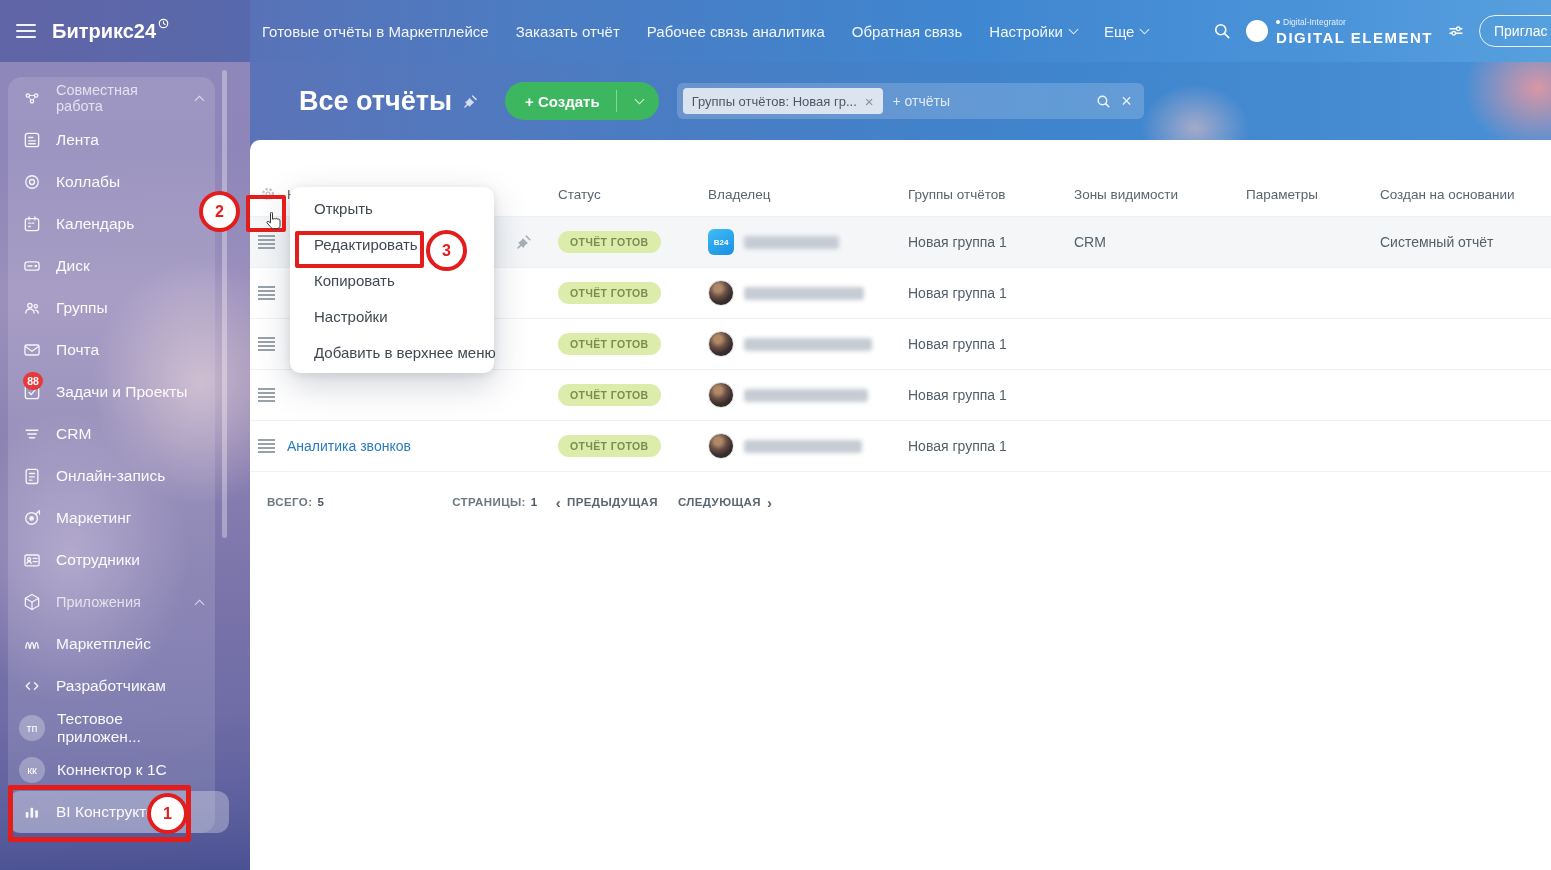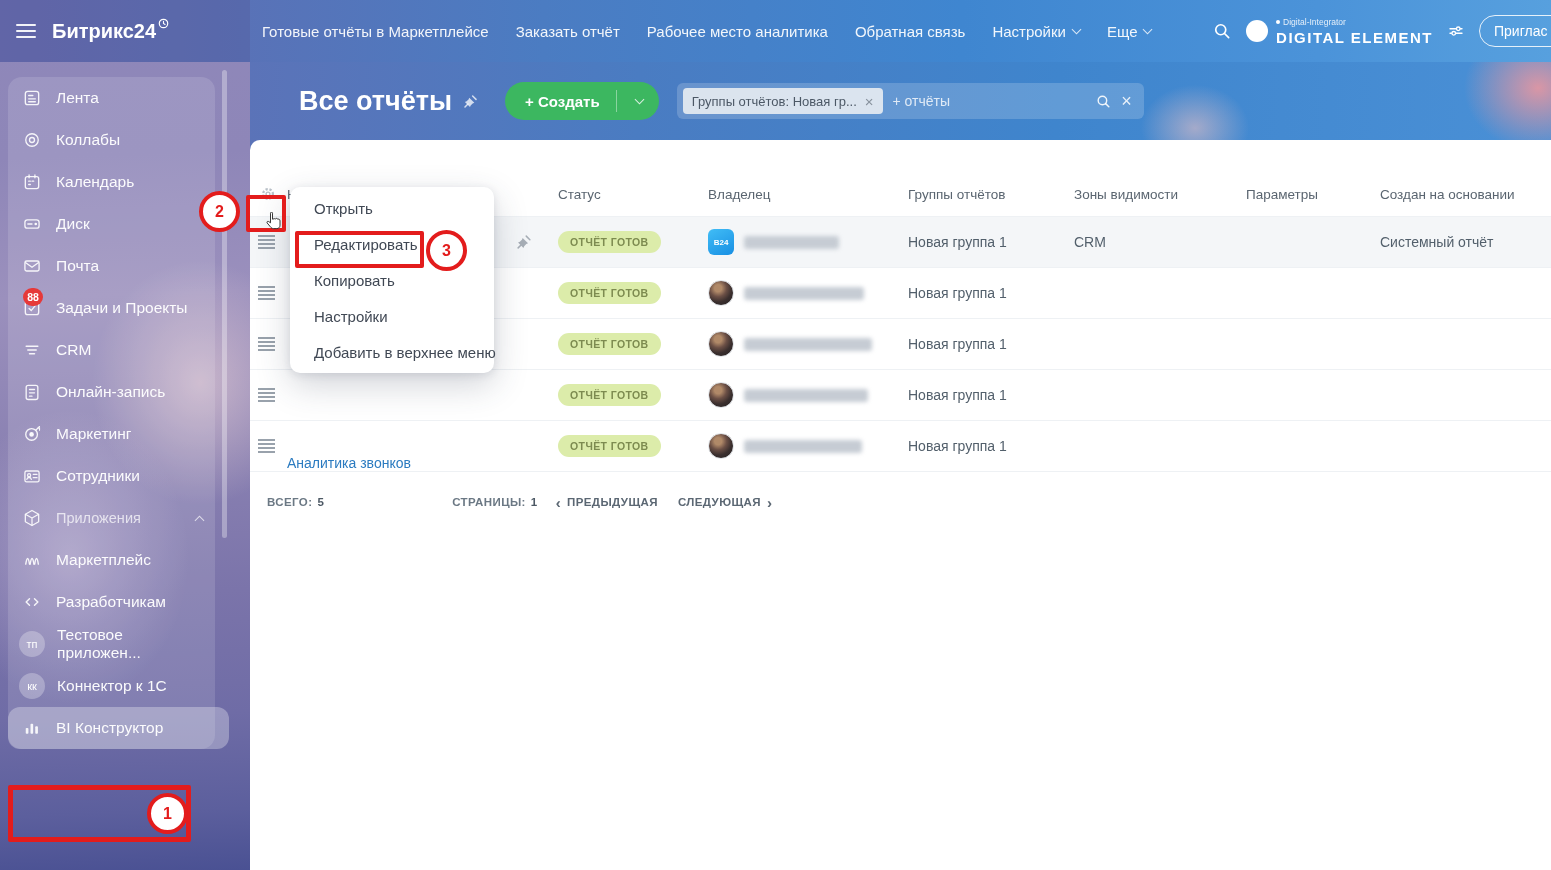--- a/index.html
+++ b/index.html
@@ -75,21 +75,21 @@
   
   .content{position:absolute;left:250px;top:140px;width:1301px;height:730px;background:#fff;border-radius:10px 0 0 0;z-index:3;}
   .grid-cols{display:grid;grid-template-columns:37px 271px 150px 200px 166px 172px 134px 1fr;align-items:center;}
   .thead{height:44px;color:#5a6570;font-size:13.5px;margin-top:32px;}
   .thead .gear{margin-left:9px;color:#b9c0c8;}
   .trow{height:50px;border-top:1px solid #eef1f4;font-size:14px;color:#525f6b;position:relative;}
   .trow.last{border-bottom:1px solid #eef1f4;}
   .trow.hl{background:#f4f6f8;}
   .burger{width:17px;height:14px;margin-left:8px;
     background:repeating-linear-gradient(to bottom,#99a2ac 0 2px,transparent 2px 4px);}
-  .cell-name{position:relative;height:100%;display:flex;align-items:flex-end;}
+  .cell-name{position:relative;height:100%;display:flex;align-items:center;}
   .rowpin{position:absolute;left:228px;top:16px;color:#a7aeb6;}
   .badge-status{justify-self:start;background:#dcecaa;color:#7d8b50;font-size:10.5px;font-weight:bold;
     letter-spacing:.4px;padding:5px 12px;border-radius:12px;white-space:nowrap;}
   .owner{display:flex;align-items:center;gap:10px;}
   .av-photo{width:26px;height:26px;border-radius:50%;flex:none;border:1px solid #e1e5e9;box-sizing:border-box;
     background:radial-gradient(circle at 38% 30%, #b08968 0 16%, #6b4f45 38%, #3a2f2e 62%, #241f20 100%);}
   .av-b24{width:26px;height:26px;border-radius:6px;flex:none;background:linear-gradient(150deg,#41bdf6,#188fe3);
     color:#fff;font-size:8px;font-weight:bold;display:flex;align-items:center;justify-content:center;}
   .blur-bar{height:13px;border-radius:3px;background:#c6ccd4;filter:blur(2.2px);}
   .link{color:#2b7bc0;}
@@ -131,21 +131,21 @@
         <span>Битрикс24</span>
         <svg class="clk" width="11" height="11" viewBox="0 0 12 12">
             <circle cx="6" cy="6" r="4.6" fill="none" stroke="#fff" stroke-width="1.3"></circle>
             <path d="M6 3.6V6l1.7 1" fill="none" stroke="#fff" stroke-width="1.2" stroke-linecap="round"></path>
           </svg>
       </span>
     </div>
     <nav class="tb-nav">
       <a>Готовые отчёты в Маркетплейсе</a>
       <a>Заказать отчёт</a>
-      <a>Рабочее место аналитика</a>
+      <a>Рабочее связь аналитика</a>
       <a>Обратная связь</a>
       <a>
           <span>Настройки</span>
           <i class="chev-dn"></i>
         </a>
       <a>
           <span>Еще</span>
           <i class="chev-dn"></i>
         </a>
     </nav>
@@ -172,20 +172,32 @@
         </svg>
       <div class="invite">
           <span>Приглас</span>
         </div>
     </div>
   </header>
 
   <aside class="sidebar">
     <div class="side-panel">
 
+      <div class="side-row section">
+        <span class="s-icon">
+            <svg width="20" height="20" viewBox="0 0 24 24" fill="none" stroke="currentColor" stroke-width="1.6">
+              <circle cx="7" cy="9" r="2"></circle>
+              <circle cx="17" cy="9" r="2"></circle>
+              <circle cx="12" cy="16" r="2"></circle>
+              <path d="M9 9h6M8.3 10.8l2.4 3.4M15.7 10.8l-2.4 3.4" stroke-width="1.1"></path>
+            </svg>
+          </span>
+        <span class="s-label">Совместная работа</span>
+        <i class="chev-up"></i>
+      </div>
 
       <div class="side-row">
         <span class="s-icon">
             <svg width="20" height="20" viewBox="0 0 24 24" fill="none" stroke="currentColor" stroke-width="1.6" stroke-linecap="round">
               <rect x="4" y="4" width="16" height="16" rx="3"></rect>
               <line x1="8" y1="9" x2="13" y2="9"></line>
               <line x1="8" y1="13" x2="16" y2="13"></line>
               <line x1="8" y1="16.5" x2="16" y2="16.5"></line>
             </svg>
           </span>
@@ -220,20 +232,31 @@
         <span class="s-icon">
             <svg width="20" height="20" viewBox="0 0 24 24" fill="none" stroke="currentColor" stroke-width="1.6" stroke-linecap="round">
               <rect x="3.5" y="7" width="17" height="10" rx="3"></rect>
               <line x1="7" y1="12" x2="12" y2="12"></line>
               <circle cx="16.5" cy="12" r="0.8" fill="currentColor"></circle>
             </svg>
           </span>
         <span class="s-label">Диск</span>
       </div>
 
+      <div class="side-row">
+        <span class="s-icon">
+            <svg width="20" height="20" viewBox="0 0 24 24" fill="none" stroke="currentColor" stroke-width="1.6" stroke-linecap="round">
+              <circle cx="9.5" cy="9" r="2.6"></circle>
+              <circle cx="16.5" cy="10" r="2"></circle>
+              <path d="M4.5 18c0-3 2.4-4.8 5-4.8s5 1.8 5 4.8"></path>
+              <path d="M16 14.6c2 .3 3.6 1.7 3.6 3.6"></path>
+            </svg>
+          </span>
+        <span class="s-label">Группы</span>
+      </div>
 
       <div class="side-row">
         <span class="s-icon">
             <svg width="20" height="20" viewBox="0 0 24 24" fill="none" stroke="currentColor" stroke-width="1.6" stroke-linecap="round">
               <rect x="3.5" y="6" width="17" height="12" rx="2"></rect>
               <path d="M4.5 8l7.5 5.5L19.5 8"></path>
             </svg>
           </span>
         <span class="s-label">Почта</span>
       </div>

